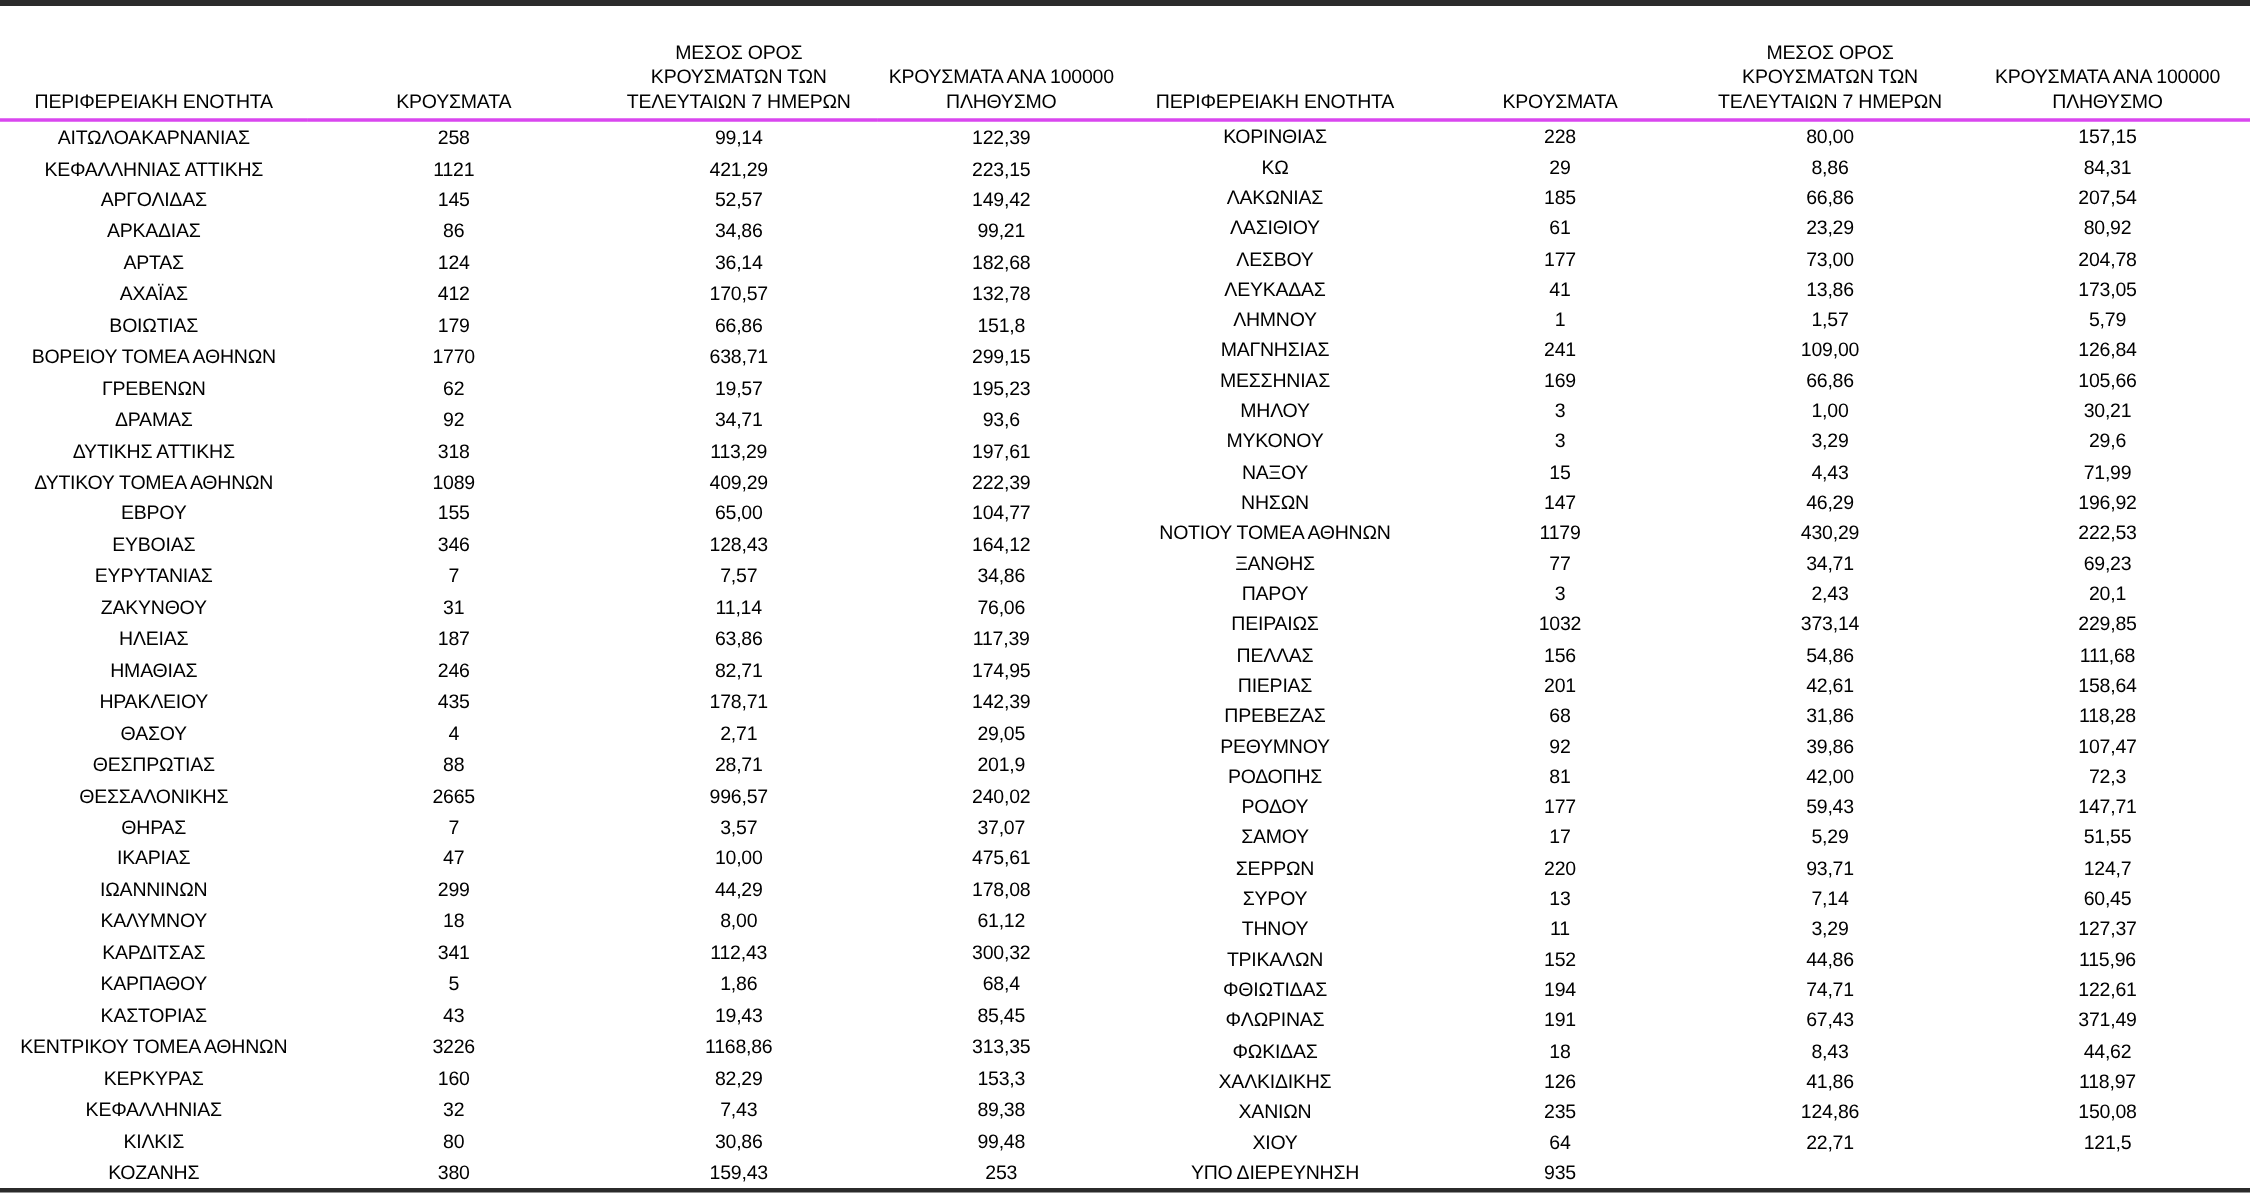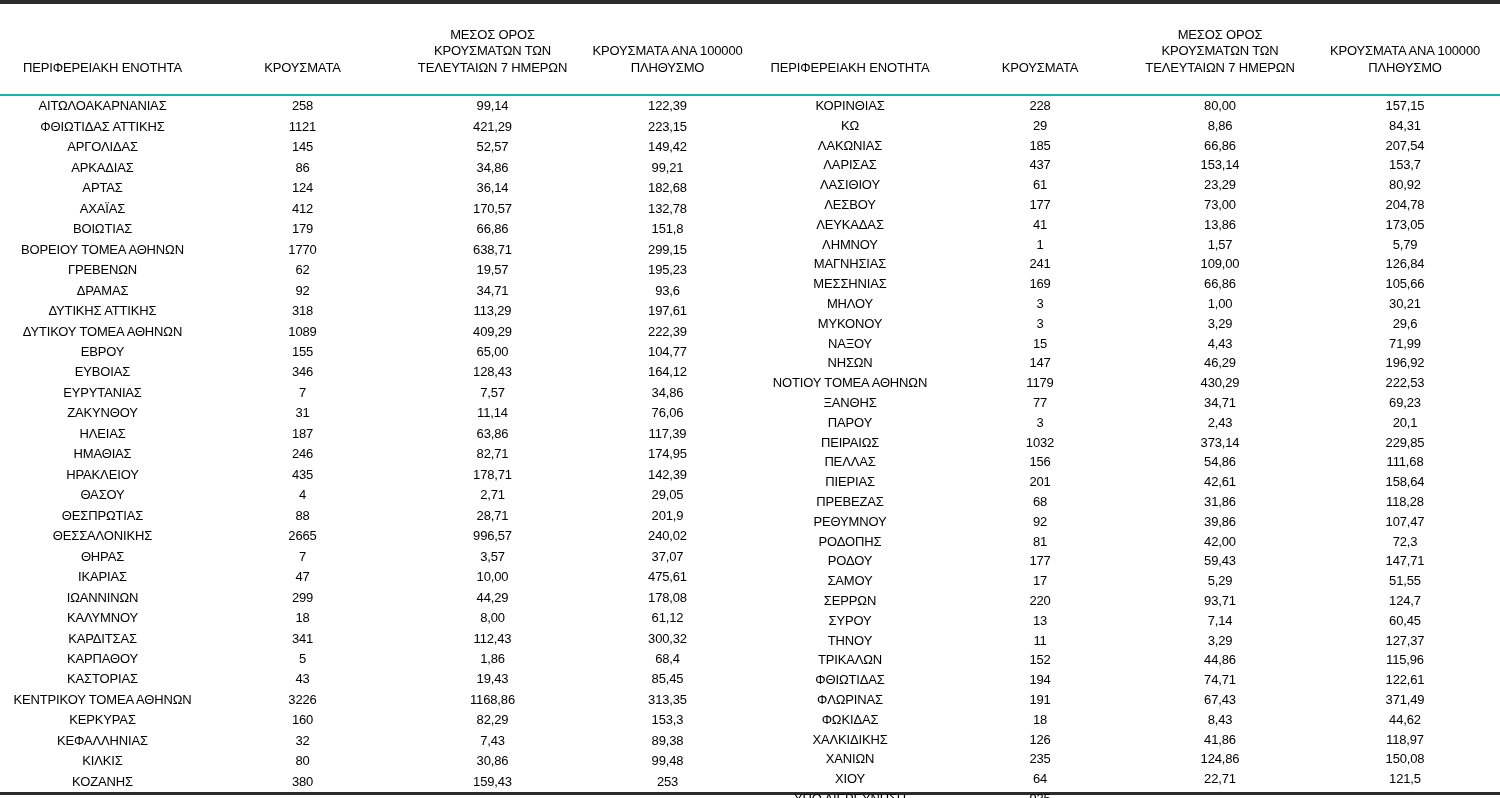--- a/index.html
+++ b/index.html
@@ -35,24 +35,24 @@
     margin: 0;
     text-align: center;
     font-weight: normal;
     font-size: 13px;
     letter-spacing: -0.15px;
     color: #000000;
   }
   thead th {
     height: 72px;
     vertical-align: bottom;
-    border-bottom: 2px solid #14b8a6;
+    border-bottom: 2px solid #d946ef;
     white-space: pre;
     line-height: 16.5px;
-    padding-bottom: 18px;
+    padding-bottom: 3px;
   }
   tbody td {
     white-space: nowrap;
     overflow: hidden;
     line-height: 19.8px;
   }
 </style>
 </head>
 <body>
 
@@ -77,21 +77,21 @@
       </tr>
     </thead>
     <tbody>
         <tr>
           <td>ΑΙΤΩΛΟΑΚΑΡΝΑΝΙΑΣ</td>
           <td>258</td>
           <td>99,14</td>
           <td>122,39</td>
         </tr>
         <tr>
-          <td>ΦΘΙΩΤΙΔΑΣ ΑΤΤΙΚΗΣ</td>
+          <td>ΚΕΦΑΛΛΗΝΙΑΣ ΑΤΤΙΚΗΣ</td>
           <td>1121</td>
           <td>421,29</td>
           <td>223,15</td>
         </tr>
         <tr>
           <td>ΑΡΓΟΛΙΔΑΣ</td>
           <td>145</td>
           <td>52,57</td>
           <td>149,42</td>
         </tr>
@@ -315,26 +315,20 @@
           <td>8,86</td>
           <td>84,31</td>
         </tr>
         <tr>
           <td>ΛΑΚΩΝΙΑΣ</td>
           <td>185</td>
           <td>66,86</td>
           <td>207,54</td>
         </tr>
         <tr>
-          <td>ΛΑΡΙΣΑΣ</td>
-          <td>437</td>
-          <td>153,14</td>
-          <td>153,7</td>
-        </tr>
-        <tr>
           <td>ΛΑΣΙΘΙΟΥ</td>
           <td>61</td>
           <td>23,29</td>
           <td>80,92</td>
         </tr>
         <tr>
           <td>ΛΕΣΒΟΥ</td>
           <td>177</td>
           <td>73,00</td>
           <td>204,78</td>

